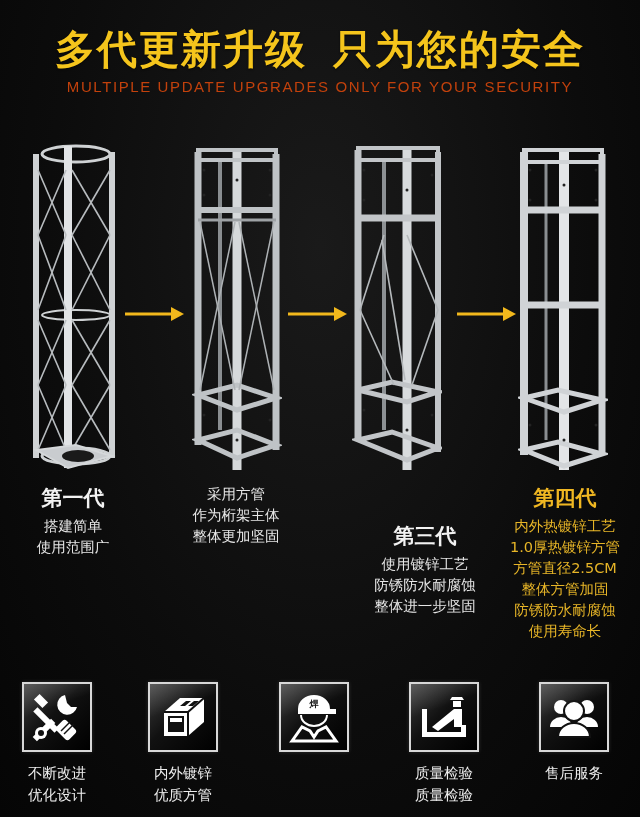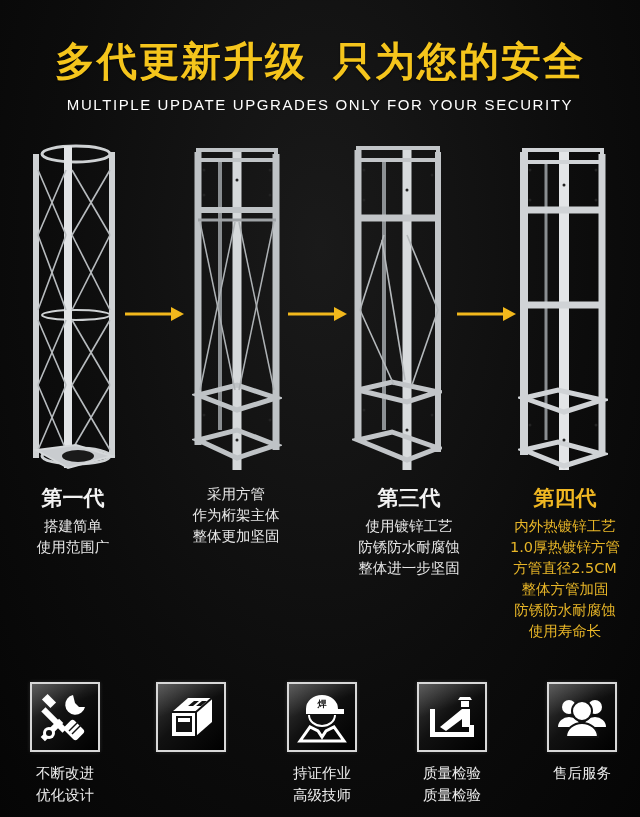--- a/index.html
+++ b/index.html
@@ -2,46 +2,46 @@
 <html><head>
   <meta charset="utf-8">
   <style>
     * { margin: 0; padding: 0; box-sizing: border-box; }
     html, body { width: 640px; height: 817px; background: #0a0a0a; overflow: hidden; }
     body {
       font-family: "DejaVu Sans", "Liberation Sans", sans-serif;
       position: relative;
       background: radial-gradient(ellipse at 50% 30%, #1a1a1a 0%, #0c0c0c 60%, #050505 100%);
     }
-    .header { position: absolute; top: 0; left: 0; width: 636px; height: 110px; text-align: center; margin-top: 12px; }
+    .header { position: absolute; top: 0; left: 0; width: 636px; height: 110px; text-align: center; }
     .title {
       position: absolute; top: 22px; left: 0; width: 640px;
       color: #f5c51c; font-size: 40px; font-weight: bold; letter-spacing: 2px;
       text-shadow: 0 1px 2px rgba(0,0,0,0.6);
     }
     .title .gap { display: inline-block; width: 26px; }
     .subtitle {
-      position: absolute; top: 84px; left: 0; width: 640px;
-      color: #ffffff; font-size: 15px; letter-spacing: 1.6px;
+      position: absolute; top: 78px; left: 0; width: 640px;
+      color: #c2410c; font-size: 15px; letter-spacing: 1.6px;
       font-family: "Liberation Sans", "DejaVu Sans", sans-serif;
     }
 
     .towers { position: absolute; top: 130px; left: 0; width: 640px; height: 350px; }
     .tower { position: absolute; top: 10px; }
     .tower svg { display: block; }
     .arrow { position: absolute; top: 303px; }
     .arrow svg { display: block; }
 
     .gen { position: absolute; top: 484px; text-align: center; width: 160px; }
     .gen .gen-title { font-size: 21px; font-weight: bold; color: #f2f2f2; line-height: 28px; margin-bottom: 4px; }
     .gen .gen-line { font-size: 14.5px; color: #e6e6e6; line-height: 21px; }
     .gen.gold .gen-title { color: #f0b722; }
     .gen.gold .gen-line { color: #e7b527; }
 
-    .features { position: absolute; top: 680px; left: 8px; width: 536px; height: 137px; }
+    .features { position: absolute; top: 680px; left: 0; width: 536px; height: 137px; }
     .feature { position: absolute; top: 0; width: 120px; text-align: center; }
     .icon-box {
       width: 70px; height: 70px; margin: 2px auto 0;
       border: 2px solid #d8d8d8;
       background: linear-gradient(135deg, #3a3a3a 0%, #111 45%, #000 100%);
       position: relative;
       display: flex; align-items: center; justify-content: center;
       box-shadow: 0 0 4px rgba(255,255,255,0.15);
     }
     .icon-box::after {
@@ -209,21 +209,21 @@
 <div class="gen" style="left:-7px;">
   <div class="gen-title">第一代</div>
   <div class="gen-line">搭建简单</div>
   <div class="gen-line">使用范围广</div>
 </div>
 <div class="gen" style="left:156px;">
   <div class="gen-line">采用方管</div>
   <div class="gen-line">作为桁架主体</div>
   <div class="gen-line">整体更加坚固</div>
 </div>
-<div class="gen" style="left:329px;">
+<div class="gen" style="left:345px;margin-top:38px;">
   <div class="gen-title">第三代</div>
   <div class="gen-line">使用镀锌工艺</div>
   <div class="gen-line">防锈防水耐腐蚀</div>
   <div class="gen-line">整体进一步坚固</div>
 </div>
 <div class="gen gold" style="left:485px;">
   <div class="gen-title">第四代</div>
   <div class="gen-line">内外热镀锌工艺</div>
   <div class="gen-line">1.0厚热镀锌方管</div>
   <div class="gen-line">方管直径2.5CM</div>
@@ -261,35 +261,35 @@
     <div class="icon-box">
       <svg width="50" height="50" viewBox="0 0 50 50">
         <path d="M6 20 L22 6 L46 6 L46 30 L30 44 L6 44 Z" fill="#fff"></path>
         <path d="M6 20 L30 20 L30 44" fill="none" stroke="#111" stroke-width="2"></path>
         <line x1="30" y1="20" x2="46" y2="6" stroke="#111" stroke-width="2"></line>
         <rect x="10" y="24" width="16" height="16" fill="#111"></rect>
         <rect x="12" y="26" width="12" height="4" fill="#fff"></rect>
         <path d="M22 14 l6 -5 l5 0 l-6 5 z M30 14 l6 -5 l5 0 l-6 5 z" fill="#111"></path>
       </svg>
     </div>
+    <div class="feature-text">
+      <div class="feature-line">内外镀锌</div>
+      <div class="feature-line">优质方管</div>
+    </div>
   </div>
 
   <div class="feature" style="left:254px;">
     <div class="icon-box">
       <svg width="52" height="52" viewBox="0 0 52 52">
         <path d="M10 18 a16 14 0 0 1 32 0 l6 0 l0 5 l-38 0 z" fill="#fff"></path>
         <text x="26" y="16" text-anchor="middle" font-size="9" font-weight="bold" fill="#111" font-family="DejaVu Sans, sans-serif">焊</text>
         <path d="M12 24 a14 12 0 0 0 28 0 z" fill="#fff"></path>
         <path d="M14 24 a12 10 0 0 0 24 0 z" fill="#111"></path>
         <path d="M4 50 L14 36 L22 40 L26 46 L30 40 L38 36 L48 50 Z" fill="none" stroke="#fff" stroke-width="3"></path>
       </svg>
-    </div>
-    <div class="feature-text">
-      <div class="feature-line">持证作业</div>
-      <div class="feature-line">高级技师</div>
     </div>
   </div>
 
   <div class="feature" style="left:384px;text-align:center;">
     <div class="icon-box">
       <svg width="52" height="52" viewBox="0 0 52 52">
         <g fill="#fff">
           <path d="M34 6 l10 0 l2 3 l-14 0 z"></path>
           <rect x="35" y="10" width="8" height="6"></rect>
           <path d="M14 36 L36 18 L44 18 L44 36 L36 36 L36 28 L20 40 Z"></path>

